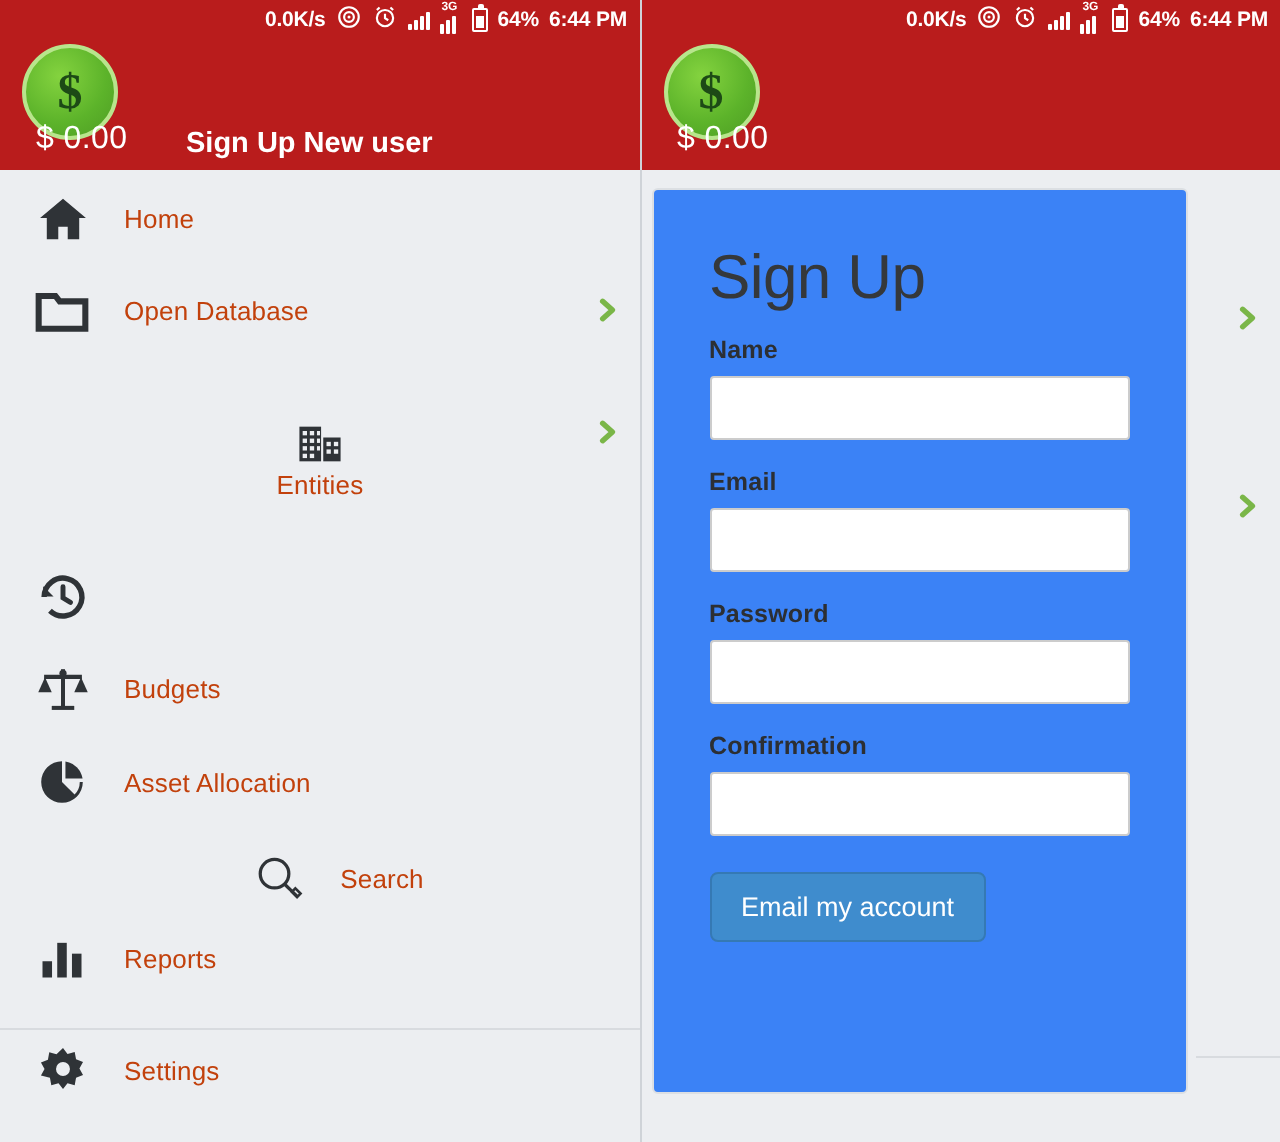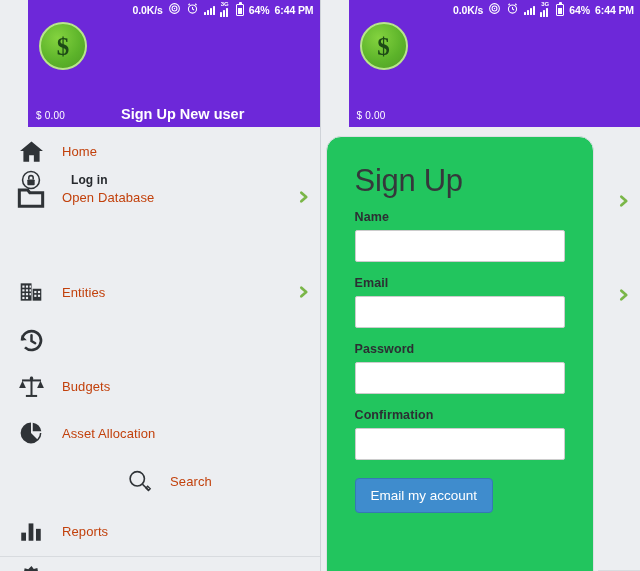--- a/index.html
+++ b/index.html
@@ -24,24 +24,23 @@
     width: 320px;
     height: 571px;
     overflow: hidden;
     background: #eceef1;
   }
   .panel-right { border-left: 1px solid #cfd3d8; }
 
   
   .header {
     position: relative;
-    height: 127px;
-    background: #6d28d9;
+    height: 85px;
+    background: #b91c1c;
     overflow: hidden;
-    margin-left: 28px;
   }
   .statusbar {
     position: absolute;
     top: 0; left: 0; right: 0;
     height: 19px;
     display: flex;
     align-items: center;
     justify-content: flex-end;
     gap: 5px;
     padding-right: 6px;
@@ -123,24 +122,24 @@
     align-items: center;
     justify-content: center;
     color: #1d4a16;
     font-size: 25px;
     font-weight: bold;
     font-family: "Liberation Serif", serif;
     line-height: 1;
   }
   .balance {
     position: absolute;
-    left: 8px;
+    left: 18px;
     bottom: 6px;
     color: #ffffff;
-    font-size: 10px;
+    font-size: 16px;
     letter-spacing: 0.2px;
   }
   .app-title {
     position: absolute;
     left: 93px;
     bottom: 5px;
     color: #ffffff;
     font-size: 14.5px;
     font-weight: bold;
   }
@@ -203,23 +202,23 @@
     height: 466px;
     background: #eceef1;
   }
   .peek .chev { right: 10px; }
   .card {
     position: absolute;
     top: 9px;
     left: 5px;
     right: 46px;
     bottom: 4px;
-    background: #22c55e;
+    background: #3b82f6;
     border: 1px solid #dcdfe3;
-    border-radius: 15px;
+    border-radius: 3px;
     box-sizing: border-box;
   }
   .card-inner { padding: 28px 28px 0 28px; }
   .signup-title {
     font-size: 31px;
     color: #35383b;
     font-weight: normal;
     margin: 0 0 12px 0;
     letter-spacing: -0.3px;
     line-height: 1.05;
@@ -316,44 +315,34 @@
 
     <div class="drawer" id="drawer-left">
         <div class="menu-item" style="top: 0px;">
           <div class="menu-icon">
             <svg width="27" height="27" viewBox="0 0 24 24">
               <path d="M12 3 1.8 11.6h3V21h5.1v-5.6h4.2V21h5.1v-9.4h3z" fill="#2f3337"></path>
             </svg>
           </div>
           <div class="menu-label">Home</div>
         </div>
-        <div class="menu-item sub" style="top: 29px;">
-          <div class="menu-icon">
-            <svg width="22" height="22" viewBox="0 0 24 24">
-              <circle cx="12" cy="12" r="9.2" fill="none" stroke="#2f3337" stroke-width="1.7"></circle>
-              <rect x="8" y="11.4" width="8" height="6.2" rx="1" fill="#2f3337"></rect>
-              <path d="M9.6 11.4V9.6a2.4 2.4 0 0 1 4.8 0v1.8" fill="none" stroke="#2f3337" stroke-width="1.7"></path>
-            </svg>
-          </div>
-          <div class="menu-label">Log in</div>
-        </div>
         <div class="menu-item" style="top: 46px;">
           <div class="menu-icon">
             <svg width="28" height="28" viewBox="0 0 24 24">
               <path d="M2 6h7.2l1.8 2.3H22V20H2z" fill="none" stroke="#2f3337" stroke-width="2.6"></path>
             </svg>
           </div>
           <div class="menu-label">Open Database</div>
           <div class="chev">
             <svg width="13" height="14" viewBox="0 0 24 24" fill="none" stroke="#7ab648" stroke-width="5" stroke-linecap="round" stroke-linejoin="round">
               <polyline points="8,4 17,12 8,20"></polyline>
             </svg>
           </div>
         </div>
-        <div class="menu-item" style="top: 141px;">
+        <div class="menu-item" style="top: 124px; flex-direction: column;">
           <div class="menu-icon">
             <svg width="26" height="26" viewBox="0 0 24 24">
               <rect x="2.5" y="4" width="10" height="16" fill="#2f3337"></rect>
               <rect x="13.5" y="9" width="8" height="11" fill="#2f3337"></rect>
               <g fill="#eceef1">
                 <rect x="4" y="6" width="2" height="2"></rect>
                 <rect x="7.3" y="6" width="2" height="2"></rect>
                 <rect x="10.6" y="6" width="1.4" height="2"></rect>
                 <rect x="4" y="9.5" width="2" height="2"></rect>
                 <rect x="7.3" y="9.5" width="2" height="2"></rect>
@@ -412,21 +401,21 @@
         <div class="menu-item" style="top: 330px; justify-content: center;">
           <div class="menu-icon">
             <svg width="26" height="26" viewBox="0 0 24 24">
               <circle cx="10.4" cy="10" r="6.6" fill="none" stroke="#2f3337" stroke-width="1.5"></circle>
               <path d="M15.2 15 21 20.6" stroke="#2f3337" stroke-width="1.5"></path>
               <path d="M18.4 18.4 20 16.8 22.4 19.2 20.8 20.8z" fill="none" stroke="#2f3337" stroke-width="1.2"></path>
             </svg>
           </div>
           <div class="menu-label">Search</div>
         </div>
-        <div class="menu-item" style="top: 380px;">
+        <div class="menu-item" style="top: 370px;">
           <div class="menu-icon">
             <svg width="26" height="26" viewBox="0 0 24 24">
               <rect x="3" y="13.5" width="4.4" height="7.5" fill="#2f3337"></rect>
               <rect x="9.8" y="5" width="4.4" height="16" fill="#2f3337"></rect>
               <rect x="16.6" y="10" width="4.4" height="11" fill="#2f3337"></rect>
             </svg>
           </div>
           <div class="menu-label">Reports</div>
         </div>
         <div class="divider" style="top: 429px;"></div>

